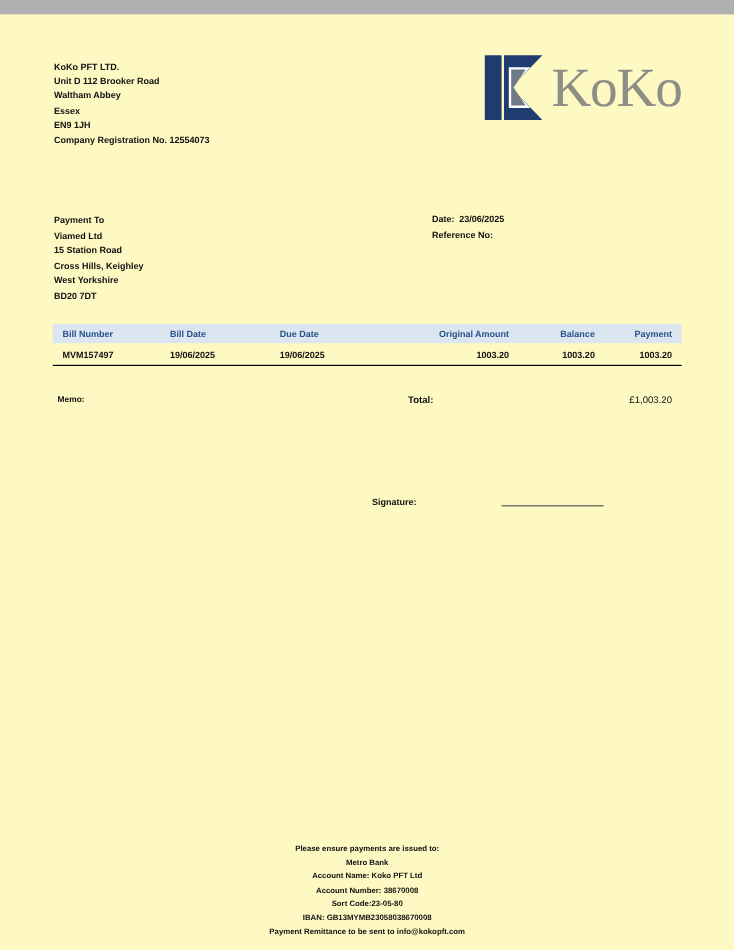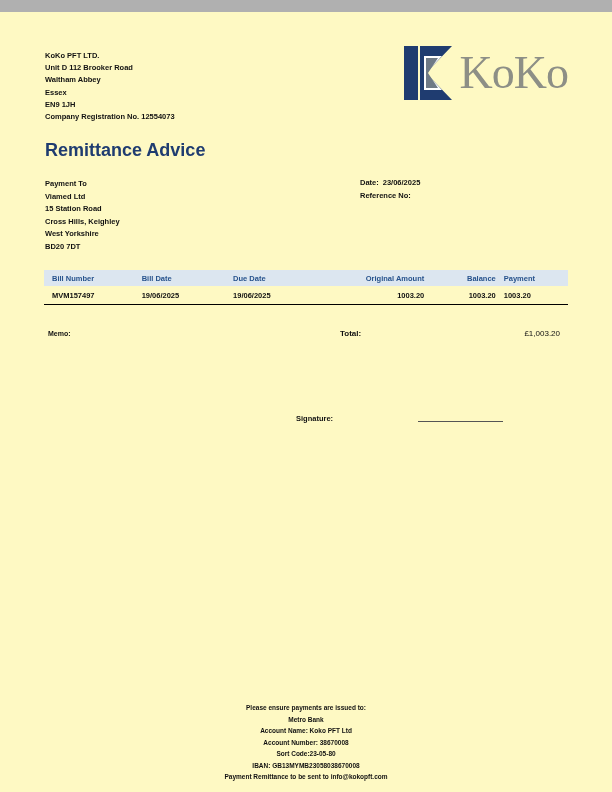--- a/index.html
+++ b/index.html
@@ -106,21 +106,21 @@
     font-weight: bold;
     height: 16px;
     align-items: center;
   }
   .thead > div, .trow > div { padding: 0 4px; }
   .c-bill { width: 90px; text-align: left; padding-left: 8px !important; }
   .c-bdate { width: 92px; text-align: left; }
   .c-ddate { width: 92px; text-align: left; }
   .c-orig { width: 110px; text-align: right; }
   .c-bal { width: 70px; text-align: right; }
-  .c-pay { width: 62px; text-align: left; padding-right: 8px !important; }
+  .c-pay { width: 62px; text-align: right; padding-right: 8px !important; }
 
   .trow {
     display: flex;
     align-items: center;
     height: 18px;
     font-weight: bold;
     color: #111;
     border-bottom: 1px solid #000;
   }
 
@@ -145,21 +145,21 @@
     position: absolute;
     right: 8px;
     top: -1px;
     font-size: 8px;
     font-weight: normal;
   }
 
   
   .signature {
     position: absolute;
-    left: 296px;
+    left: 310px;
     top: 402px;
     font-size: 7.5px;
     font-weight: bold;
     color: #111;
   }
   .sig-line {
     position: absolute;
     left: 418px;
     top: 409px;
     width: 85px;
@@ -197,21 +197,20 @@
   <div class="logo-wrap">
     <svg class="logo-mark" viewBox="0 0 54 58">
       <polygon points="2,2 16,2 16,56 2,56" fill="#1f3c70"></polygon>
       <polygon points="18,2 50,2 24,29 50,56 18,56" fill="#1f3c70"></polygon>
       <polygon points="22,12 40,12 24,29 40,46 22,46" fill="#ffffff"></polygon>
       <polygon points="24,14 36,14 26,29 36,44 24,44" fill="#6f7a86"></polygon>
     </svg>
     <div class="logo-text">KoKo</div>
   </div>
 
-  <div class="doc-title">Remittance Advice</div>
 
   <div class="payment-to">
     <div>Payment To</div>
     <div>Viamed Ltd</div>
     <div>15 Station Road</div>
     <div>Cross Hills, Keighley</div>
     <div>West Yorkshire</div>
     <div>BD20 7DT</div>
   </div>
 

